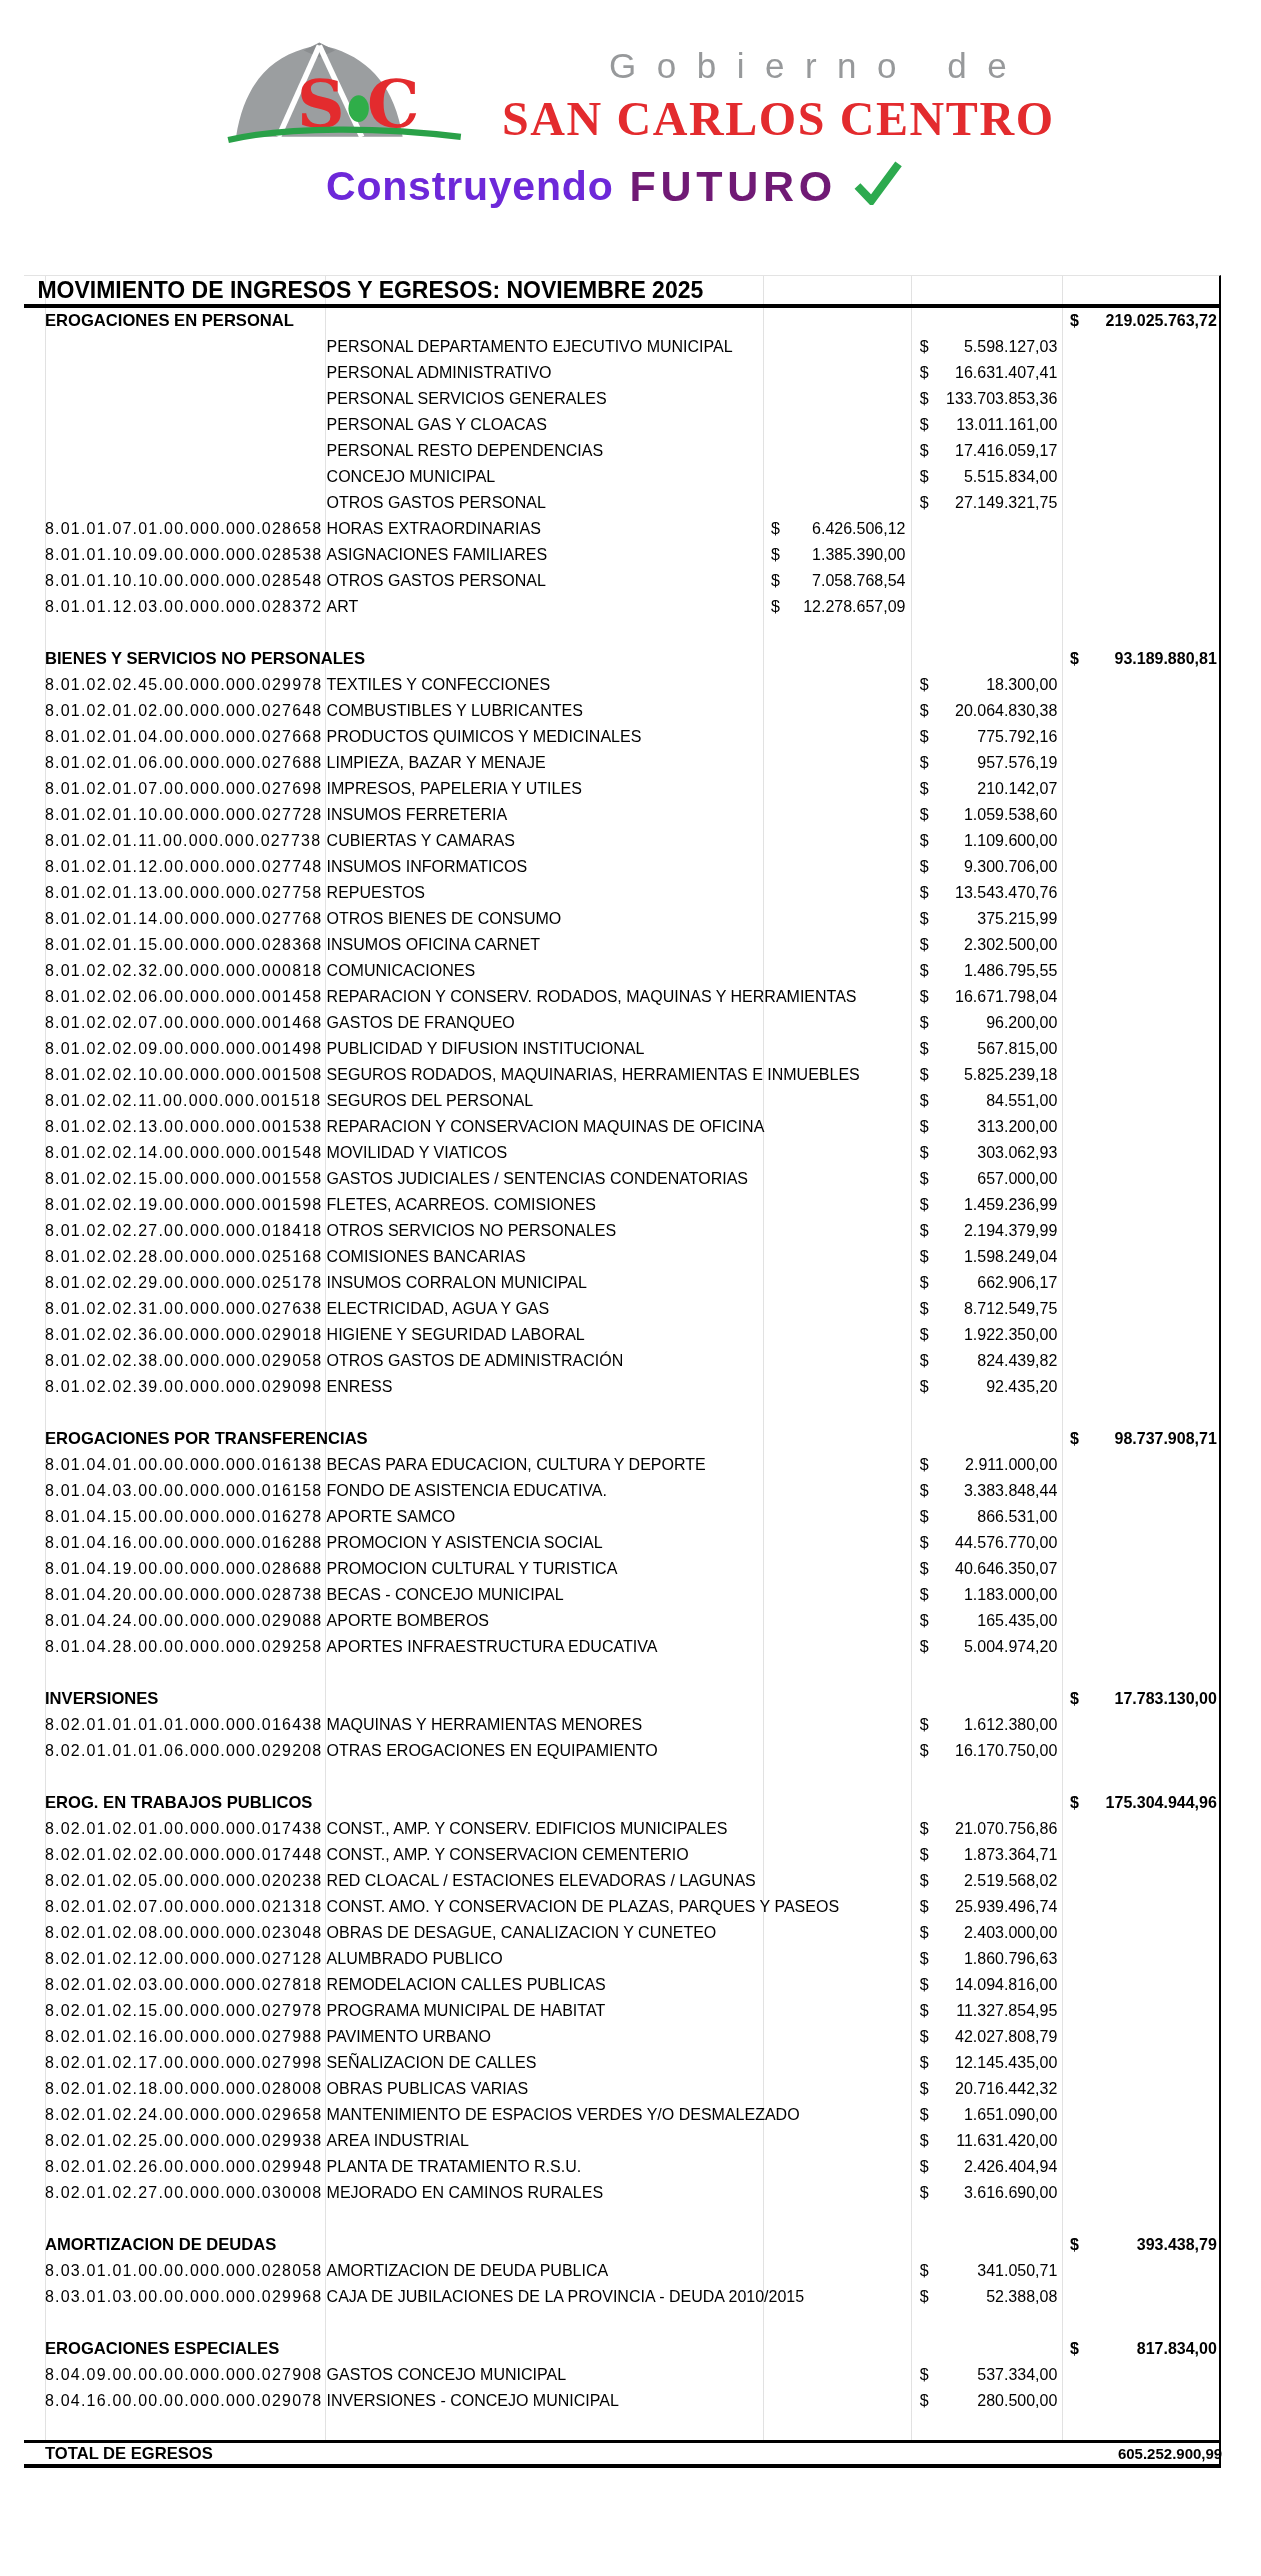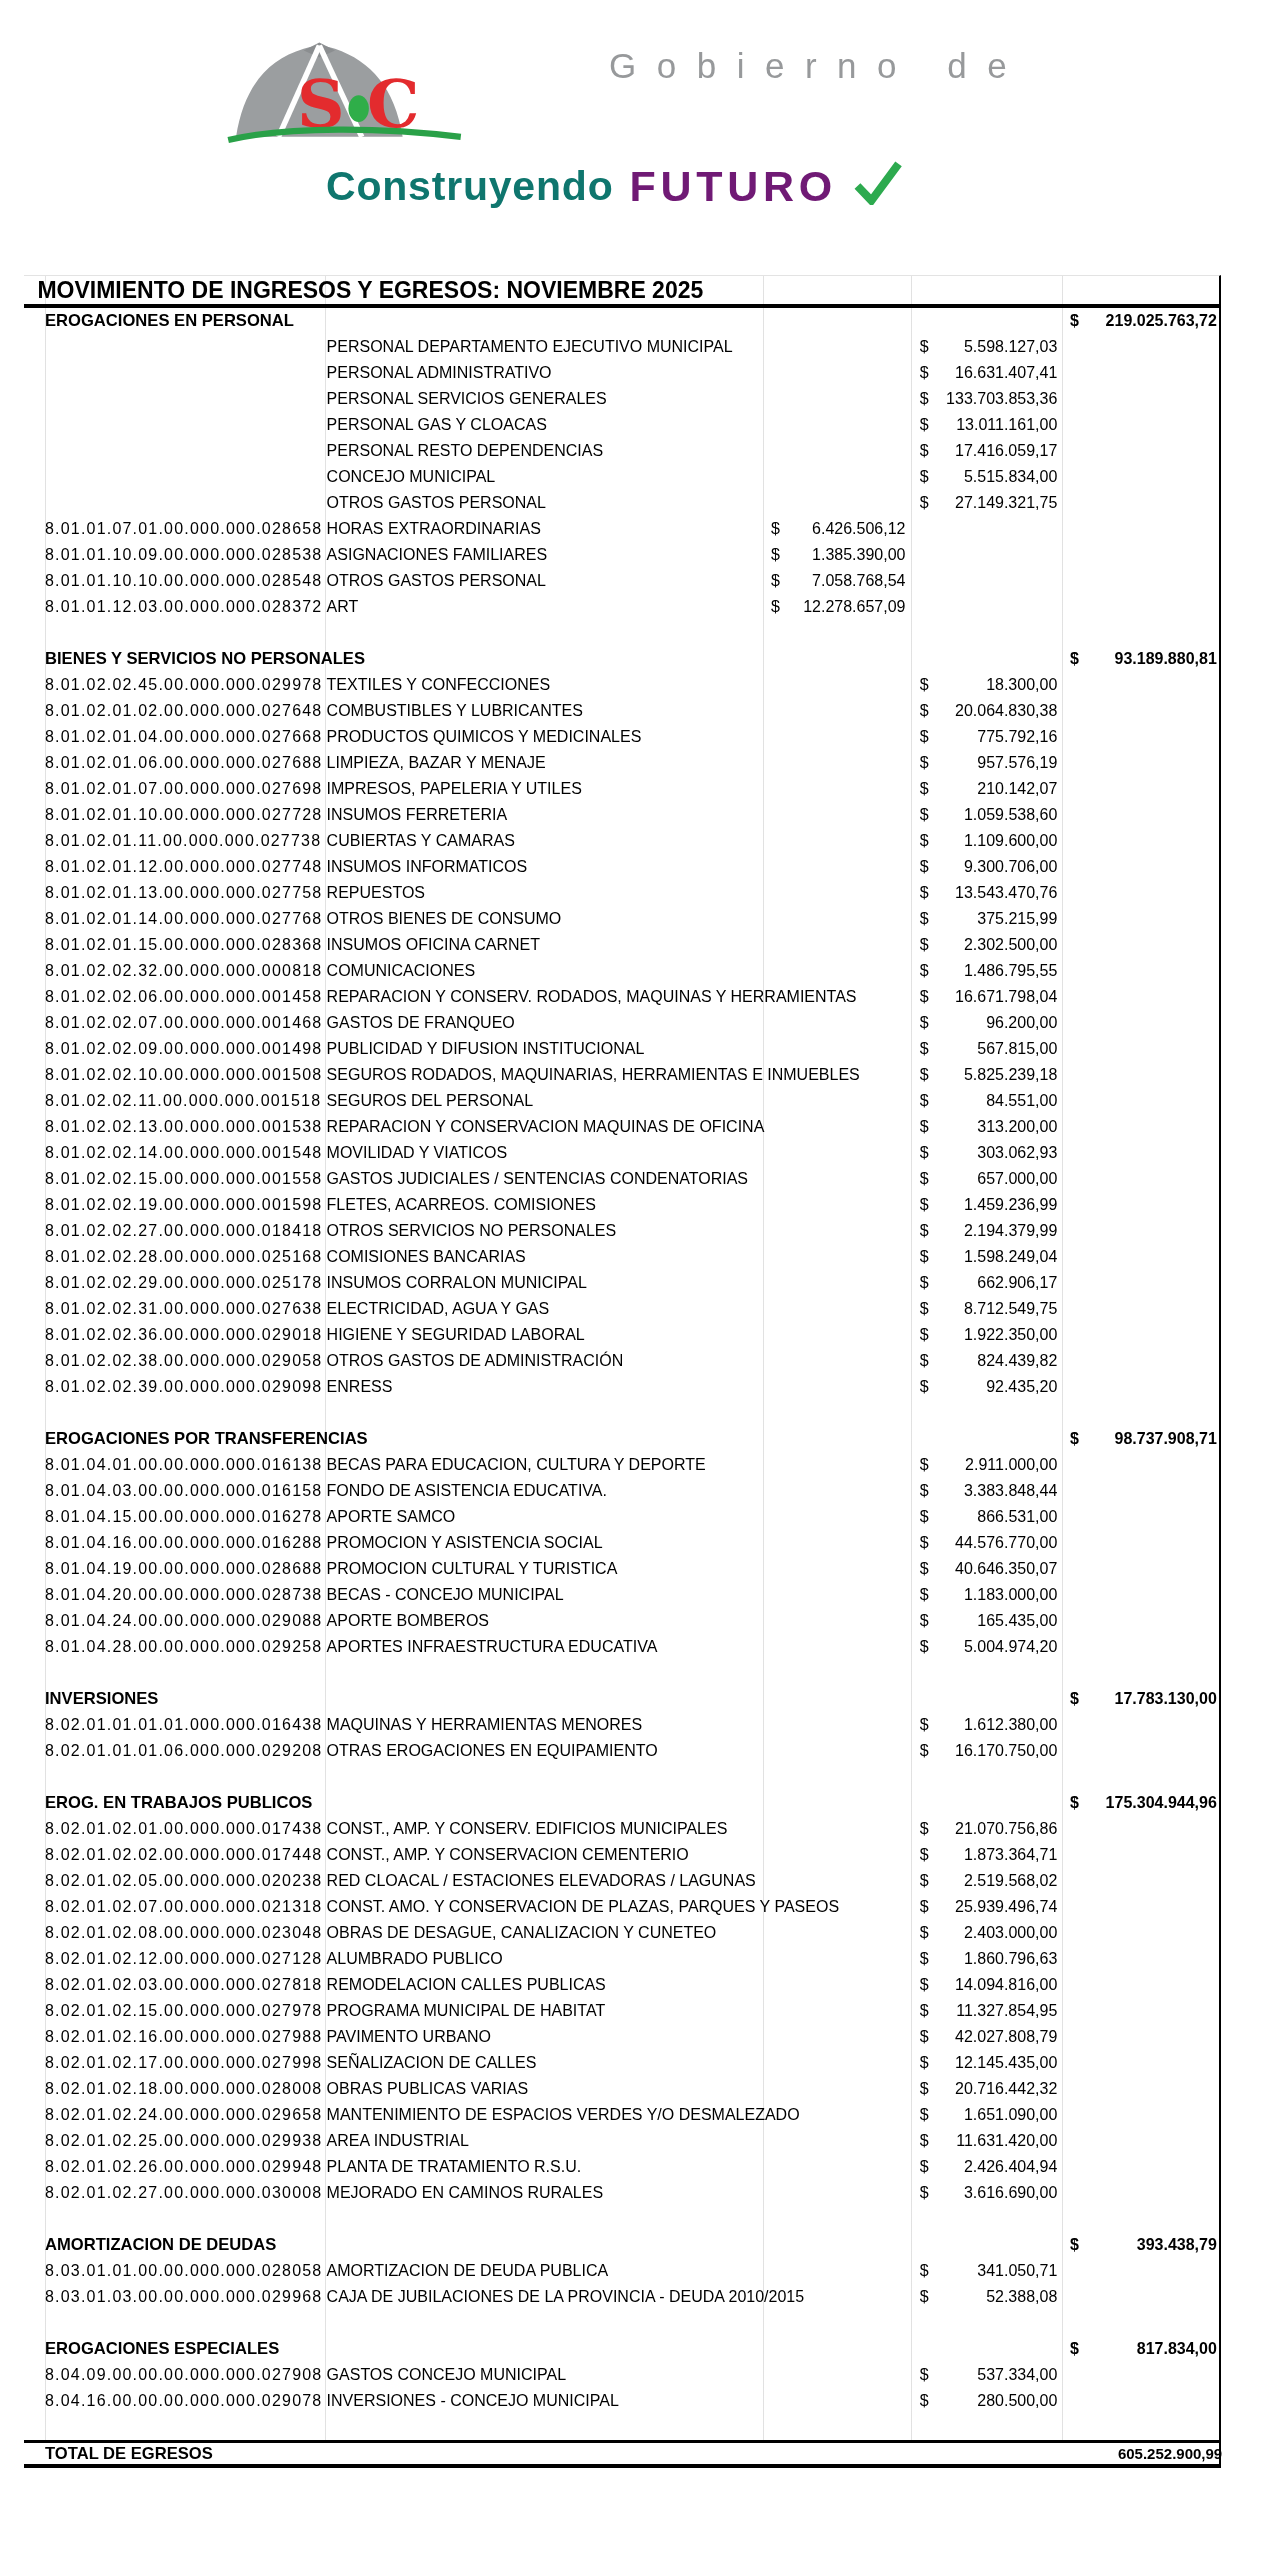--- a/index.html
+++ b/index.html
@@ -7,21 +7,21 @@
         font-family:"Liberation Sans",sans-serif;color:#000;}
 
   
   .brand{position:absolute;top:0;left:0;width:1262px;height:237px;}
   .logo-mark{position:absolute;left:226px;top:41px;width:237px;height:110px;}
   .brand-gov{position:absolute;left:585px;top:46px;font-size:35px;letter-spacing:20.5px;
              color:#97999b;white-space:nowrap;margin-left:24px;}
   .brand-city{position:absolute;left:502px;top:91px;font-family:"Liberation Serif",serif;
               font-weight:bold;font-size:48px;color:#e32b2e;letter-spacing:1.6px;white-space:nowrap;}
   .slogan{position:absolute;left:326px;top:162px;display:flex;align-items:center;gap:16px;}
-  .slogan-gray{font-size:41px;font-weight:bold;color:#0f766e;letter-spacing:0.8px;}
+  .slogan-gray{font-size:41px;font-weight:bold;color:#6d28d9;letter-spacing:0.8px;}
   .slogan-red{font-size:43px;font-weight:bold;color:#701a75;letter-spacing:4.7px;}
   .check-icon{width:50px;height:44px;margin-top:-6.3px;}
 
   
   .table{position:absolute;left:24px;top:275px;width:1197px;box-sizing:border-box;}
   .gridlines{
     background-image:linear-gradient(#dadada,#dadada),linear-gradient(#dadada,#dadada),
       linear-gradient(#dadada,#dadada),linear-gradient(#dadada,#dadada),linear-gradient(#dadada,#dadada);
     background-size:0.8px 100%;background-repeat:no-repeat;
     background-position:21px 0,301px 0,739px 0,887px 0,1038px 0;}
@@ -57,20 +57,21 @@
       <path d="M12 122 C22 58 52 24 98 10 C110 5 126 5 138 10 C184 26 214 60 224 122 Z" fill="#9b9ea0"></path>
       <path d="M98 12 L118 2 L138 12 L118 21 Z" fill="#8b8e90"></path>
       <path d="M118 6 L66 122" stroke="#ffffff" stroke-width="7" fill="none"></path>
       <path d="M118 6 L172 122" stroke="#ffffff" stroke-width="7" fill="none"></path>
       <text x="120" y="110" text-anchor="middle" font-family="DejaVu Serif, serif" font-weight="bold" font-size="84" fill="#e32b2e">S</text>
       <text x="212" y="110" text-anchor="middle" font-family="DejaVu Serif, serif" font-weight="bold" font-size="84" fill="#e32b2e">C</text>
       <ellipse cx="168" cy="86" rx="13" ry="17" fill="#2fae49"></ellipse>
       <path d="M2 126 C80 108 200 110 298 122" stroke="#2aa148" stroke-width="8" fill="none"></path>
     </svg>
     <div class="brand-gov">Gobierno de</div>
+    <div class="brand-city">SAN CARLOS CENTRO</div>
     <div class="slogan">
       <span class="slogan-gray">Construyendo</span>
       <span class="slogan-red">FUTURO</span>
       <svg class="check-icon" viewBox="0 0 34 30">
         <path d="M3 17 L12.5 27 L31 2" stroke="#2daa4f" stroke-width="5.5" fill="none"></path>
       </svg>
     </div>
   </div>
 
   <div class="table">

